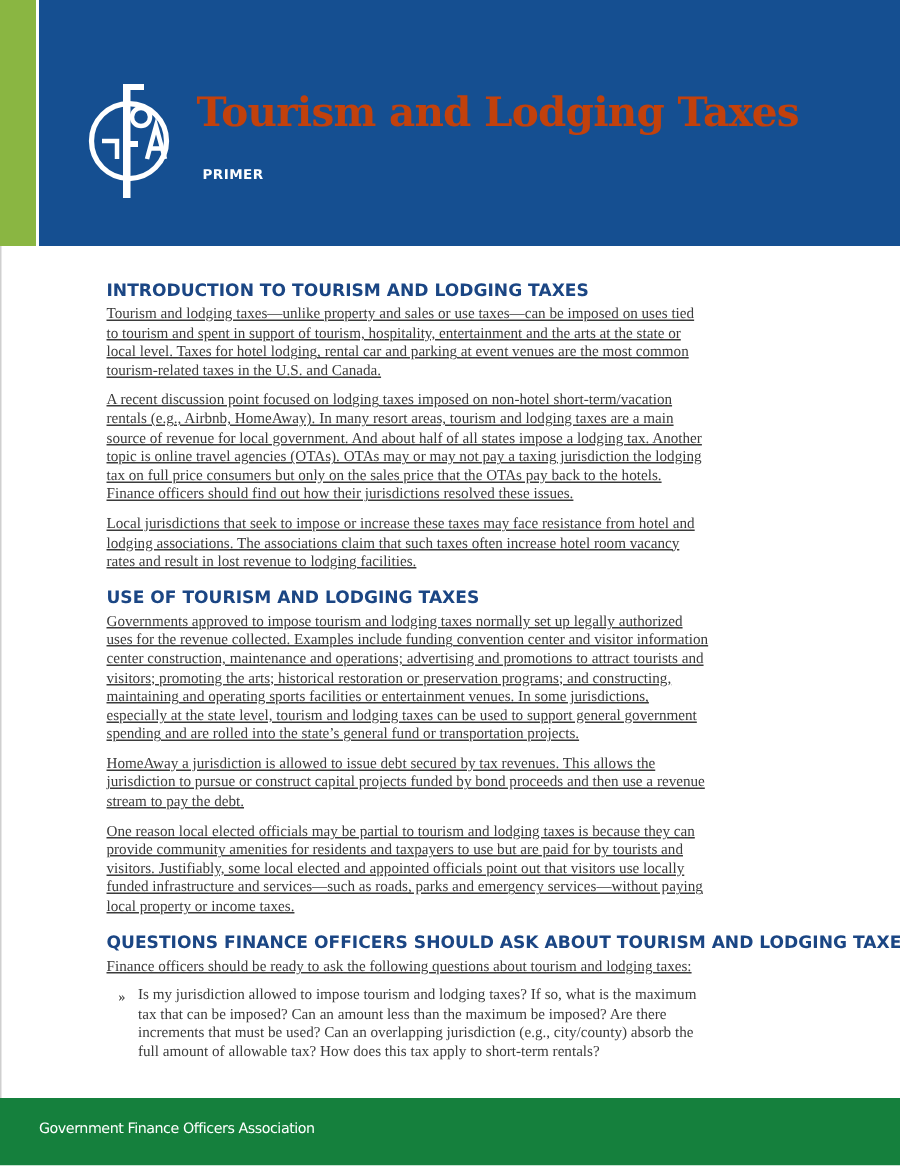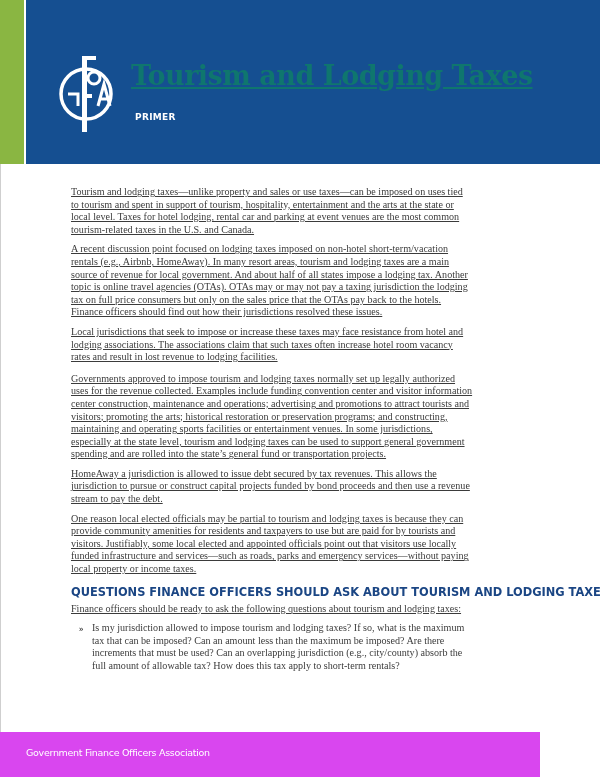--- a/index.html
+++ b/index.html
@@ -16,23 +16,22 @@
   .header {
     position: absolute; left: 26px; top: 0; width: 574px; height: 164px;
     background: #154f91;
   }
   .logo {
     position: absolute; left: 58px; top: 54px; width: 56px; height: 80px;
   }
   .title {
     position: absolute; left: 131px; top: 60px;
     font-family: "DejaVu Serif", "Liberation Serif", serif;
-    font-weight: bold; font-size: 27px; color: #0f766e; letter-spacing: -0.5px;
+    font-weight: bold; font-size: 27px; color: #c2410c; letter-spacing: -0.5px;
     white-space: nowrap;
-    text-decoration: underline;
   }
   .subtitle {
     position: absolute; left: 135px; top: 112px;
     font-family: "DejaVu Sans", "Liberation Sans", sans-serif;
     font-weight: bold; font-size: 9px; color: #ffffff; letter-spacing: 0.3px;
   }
   .content {
     position: absolute; left: 71px; top: 186px; width: 402px;
   }
   h2 {
@@ -48,22 +47,22 @@
   .section { margin-bottom: 9px; }
   ul.questions { list-style: none; margin: 0; padding: 0; }
   ul.questions li {
     position: relative; padding-left: 21px; margin-bottom: 5px;
     font-size: 10.1px; line-height: 12.6px; color: #3b3b3b;
   }
   ul.questions li .bullet {
     position: absolute; left: 8px; top: 0; font-size: 9px; color: #555;
   }
   .footer {
-    position: absolute; left: 0; top: 732px; width: 540px; height: 45px;
-    background: #d946ef;
+    position: absolute; left: 0; top: 732px; width: 600px; height: 45px;
+    background: #15803d;
   }
   .footer-left {
     position: absolute; left: 26px; top: 15px;
     font-family: "DejaVu Sans", "Liberation Sans", sans-serif;
     font-size: 9.5px; color: #ffffff; letter-spacing: -0.3px;
   }
   .footer-right {
     position: absolute; right: 26px; top: 15px;
     font-family: "DejaVu Sans", "Liberation Sans", sans-serif;
     font-weight: bold; font-size: 9px; color: #ffffff; margin-top: 36px;
@@ -90,25 +89,27 @@
     <path d="M10 40 L20 40 L20 52" fill="none" stroke="#ffffff" stroke-width="3"></path>
     <rect x="8" y="30" width="12" height="34" fill="#154f91" opacity="0"></rect>
   </svg>
 </div>
 
 <div class="title">Tourism and Lodging Taxes</div>
 <div class="subtitle">PRIMER</div>
 
 <div class="content">
   <div class="section">
+    <h2>INTRODUCTION TO TOURISM AND LODGING TAXES</h2>
     <p>Tourism and lodging taxes—unlike property and sales or use taxes—can be imposed on uses tied to tourism and spent in support of tourism, hospitality, entertainment and the arts at the state or local level. Taxes for hotel lodging, rental car and parking at event venues are the most common tourism-related taxes in the U.S. and Canada.</p>
     <p>A recent discussion point focused on lodging taxes imposed on non-hotel short-term/vacation rentals (e.g., Airbnb, HomeAway). In many resort areas, tourism and lodging taxes are a main source of revenue for local government. And about half of all states impose a lodging tax. Another topic is online travel agencies (OTAs). OTAs may or may not pay a taxing jurisdiction the lodging tax on full price consumers but only on the sales price that the OTAs pay back to the hotels. Finance officers should find out how their jurisdictions resolved these issues.</p>
     <p>Local jurisdictions that seek to impose or increase these taxes may face resistance from hotel and lodging associations. The associations claim that such taxes often increase hotel room vacancy rates and result in lost revenue to lodging facilities.</p>
   </div>
   <div class="section">
+    <h2>USE OF TOURISM AND LODGING TAXES</h2>
     <p>Governments approved to impose tourism and lodging taxes normally set up legally authorized uses for the revenue collected. Examples include funding convention center and visitor information center construction, maintenance and operations; advertising and promotions to attract tourists and visitors; promoting the arts; historical restoration or preservation programs; and constructing, maintaining and operating sports facilities or entertainment venues. In some jurisdictions, especially at the state level, tourism and lodging taxes can be used to support general government spending and are rolled into the state’s general fund or transportation projects.</p>
     <p>HomeAway a jurisdiction is allowed to issue debt secured by tax revenues. This allows the jurisdiction to pursue or construct capital projects funded by bond proceeds and then use a revenue stream to pay the debt.</p>
     <p>One reason local elected officials may be partial to tourism and lodging taxes is because they can provide community amenities for residents and taxpayers to use but are paid for by tourists and visitors. Justifiably, some local elected and appointed officials point out that visitors use locally funded infrastructure and services—such as roads, parks and emergency services—without paying local property or income taxes.</p>
   </div>
   <div class="section">
     <h2>QUESTIONS FINANCE OFFICERS SHOULD ASK ABOUT TOURISM AND LODGING TAXES</h2>
     <p>Finance officers should be ready to ask the following questions about tourism and lodging taxes:</p>
     <ul class="questions">
       <li>
         <span class="bullet">»</span>

